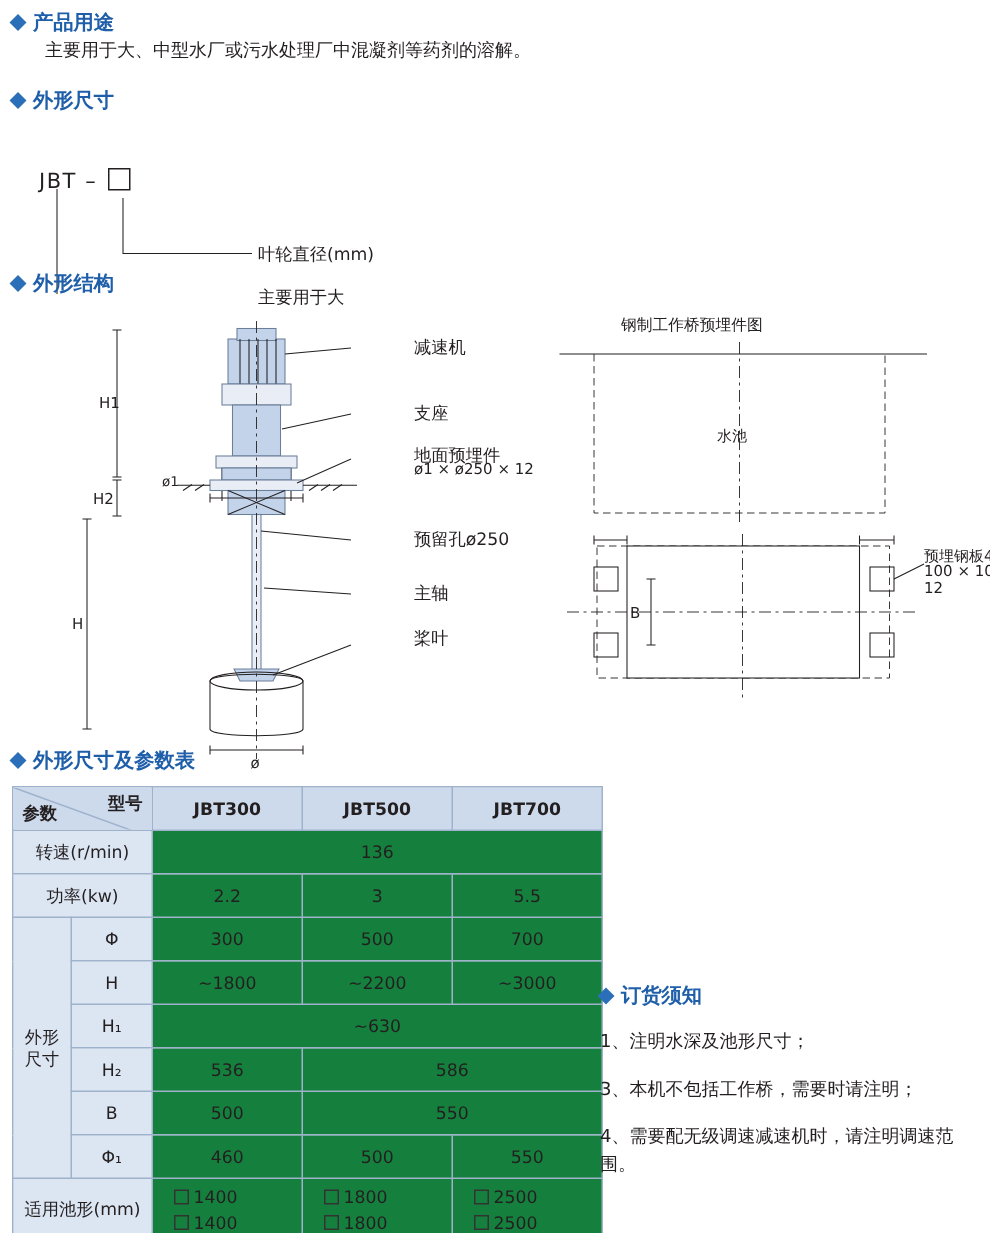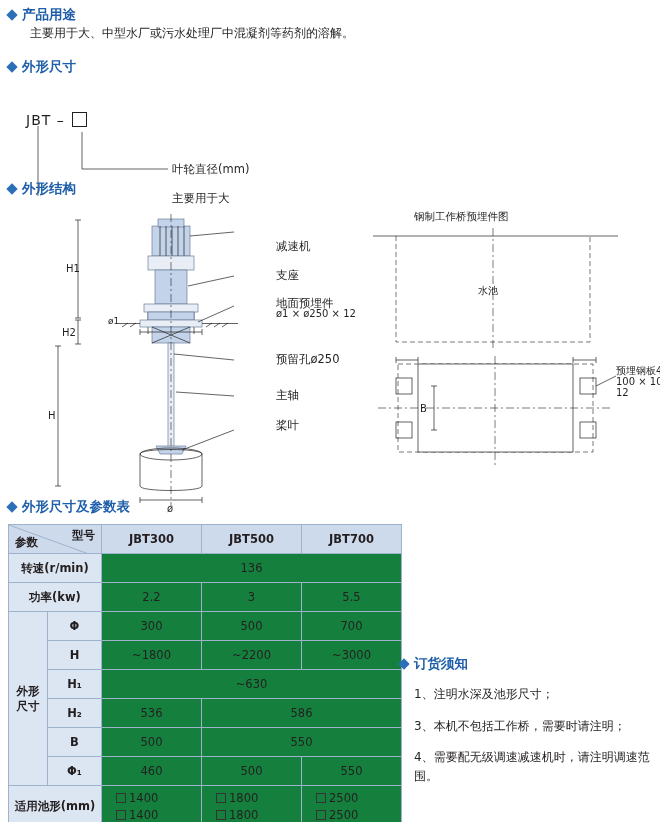--- a/index.html
+++ b/index.html
@@ -54,34 +54,34 @@
     border-collapse:collapse;margin-top:8px;
     width:394px;font-size:11.5px;
   }
   table.spec td{
     border:1px solid #9fb2cc;
     text-align:center;
     padding:4px 2px;
     height:20px;
   }
   td.hdr{background:#cddaec;font-weight:bold;}
-  td.lbl{background:#dce5f2;font-weight:bold;}
+  td.lbl{background:#dce5f2;font-weight:normal;}
   td.val{background:#15803d;}
   td.corner{background:#cddaec;position:relative;height:40px;padding:0;}
   .corner-line{
     position:absolute;left:0;top:0;width:100%;height:100%;
     overflow:hidden;
   }
   .corner-tr{position:absolute;right:6px;top:3px;font-weight:bold;}
   .corner-bl{position:absolute;left:6px;bottom:3px;font-weight:bold;}
   .sq-s{display:inline-block;width:8px;height:8px;border:1px solid #333;vertical-align:-1px;margin-right:3px;}
 
   
   #sec-order{position:absolute;left:400px;top:655px;width:250px;}
-  #order-list{margin-left:14px;margin-top:12px;}
+  #order-list{margin-top:12px;}
   #order-list div{margin-bottom:13px;line-height:1.55;font-size:12px;}
 </style>
 </head>
 <body>
 
 <div id="sec-usage">
   <div class="sec-head">
     <span class="diamond"></span>
     <span>产品用途</span>
   </div>
@@ -176,21 +176,21 @@
       <text class="svglab11" x="119" y="298">ø</text>
 
       <path class="thin" d="M142,22 L186,18"></path>
       <path class="thin" d="M140,72 L186,62"></path>
       <path class="thin" d="M150,108 L186,92"></path>
       <path class="thin" d="M126,140 L186,146"></path>
       <path class="thin" d="M128,178 L186,182"></path>
       <path class="thin" d="M134,236 L186,216"></path>
     </svg>
 
-    <div class="lab" style="left:268px;top:33px;">减速机</div>
+    <div class="lab" style="left:268px;top:18px;">减速机</div>
     <div class="lab" style="left:268px;top:62px;">支座</div>
     <div class="lab" style="left:268px;top:90px;">地面预埋件</div>
     <div class="lab" style="left:268px;top:102px;font-size:10px;">ø1 × ø250 × 12</div>
     <div class="lab" style="left:268px;top:146px;">预留孔ø250</div>
     <div class="lab" style="left:268px;top:182px;">主轴</div>
     <div class="lab" style="left:268px;top:212px;">桨叶</div>
 
     <div class="lab" style="left:406px;top:4px;font-size:10.5px;">钢制工作桥预埋件图</div>
 
     <svg width="260" height="125" style="position:absolute;left:360px;top:18px;">

